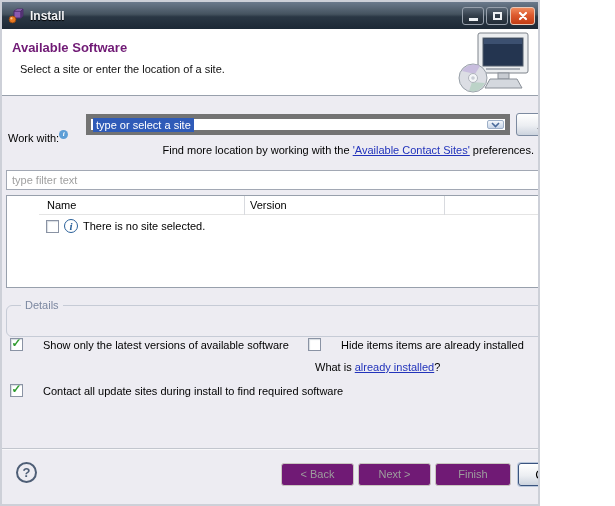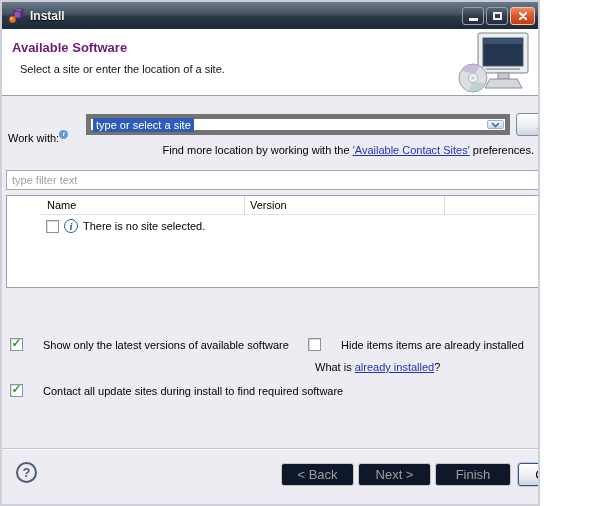--- a/index.html
+++ b/index.html
@@ -128,22 +128,22 @@
   .footer-sep { position:absolute; left:0; right:0; top:446px; height:1px; background:#c2c6ce; box-shadow:0 1px 0 #f8f8fa; }
 
   .help-btn {
     position:absolute; left:14px; top:460px; width:21px; height:21px; border-radius:50%;
     border:2px solid #4e5e76; color:#4e5e76; font-size:13px; font-weight:bold;
     display:flex; align-items:center; justify-content:center; cursor:pointer; background:#edecf2;
   }
 
   .foot-btn { position:absolute; top:461px; height:23px; }
   .foot-btn.disabled {
-    border:1px solid #c9c6c0; background:#0f172a; color:#9e9e9e;
-    border-radius:3px; font-size:13px; text-align:center; line-height:21px;
+    border:1px solid #c9c6c0; background:#701a75; color:#9e9e9e;
+    border-radius:3px; font-size:11px; text-align:center; line-height:21px;
   }
   .btn-back   { left:279px; width:73px; }
   .btn-next   { left:356px; width:73px; }
   .btn-finish { left:433px; width:76px; }
   .btn-cancel { left:516px; width:75px; border-color:#39537f; box-shadow:0 0 0 1px #b9c6da; }
 </style>
 </head>
 <body>
 
 <div class="window">
@@ -215,20 +215,27 @@
         <div class="col-sep" style="left:205px"></div>
         <div class="col-sep" style="left:405px"></div>
       </div>
       <div class="trow" style="left:25px; gap:5px;">
         <span class="checkbox"></span>
         <span class="info-circle"></span>
         <span class="label">There is no site selected.</span>
       </div>
     </div>
 
+    <div class="details-group">
+      <span class="details-label">Details</span>
+      <div class="details-handle">
+        <div class="bar"></div>
+          <div class="bar"></div>
+      </div>
+    </div>
 
     <div class="opt" style="left:8px; top:336px;">
       <span class="checkbox checked"></span>
       <span>Show only the latest versions of available software</span>
     </div>
     <div class="opt" style="left:8px; top:382px;">
       <span class="checkbox checked"></span>
       <span>Contact all update sites during install to find required software</span>
     </div>
     <div class="opt" style="left:306px; top:336px;">

